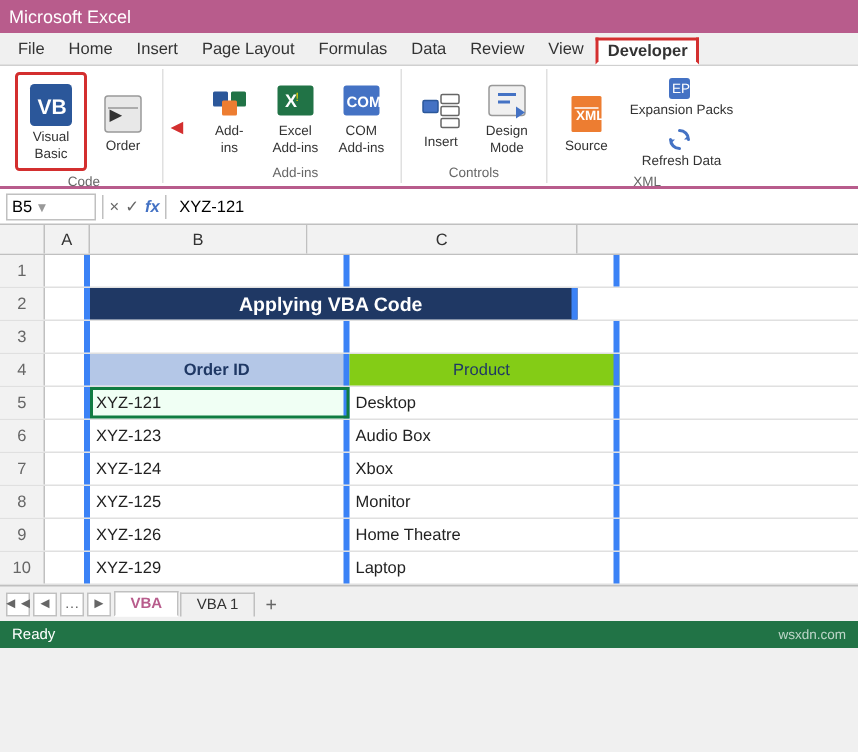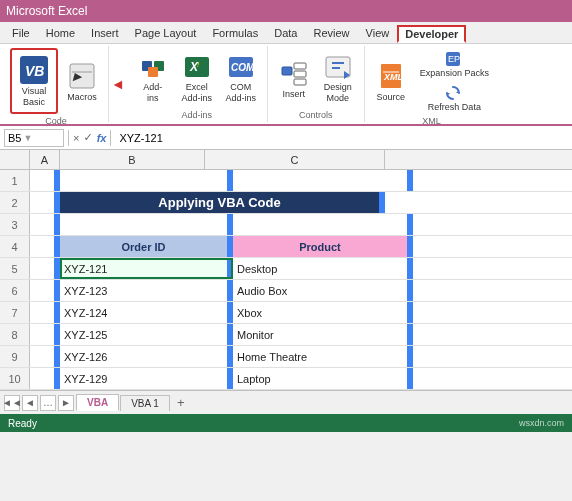--- a/index.html
+++ b/index.html
@@ -77,21 +77,20 @@
       height: 58px;
     }
 
     .ribbon-btn-large .btn-icon {
       width: 32px;
       height: 32px;
       display: flex;
       align-items: center;
       justify-content: center;
       font-size: 22px;
-      font-style: italic;
     }
     .ribbon-btn-large .btn-label {
       font-size: 9px;
       text-align: center;
       line-height: 1.2;
       color: #333;
     }
 
     .ribbon-btn-small {
       flex-direction: column;
@@ -210,21 +209,21 @@
       border-right: 1px solid #c0c0c0;
       background: #f2f2f2;
       display: flex;
       align-items: center;
       justify-content: center;
       font-size: 11px;
       color: #666;
       flex-shrink: 0;
     }
     .cell {
-      border-right: 6px solid #3b82f6;
+      border-right: 4px solid #3b82f6;
       display: flex;
       align-items: center;
       padding: 0 4px;
       font-size: 11px;
       color: #222;
     }
     .cell-a { width: 30px; }
     .cell-b { width: 173px; }
     .cell-c { width: 180px; }
 
@@ -240,23 +239,23 @@
     }
 
     
     .header-b {
       background: #b4c7e7;
       color: #1f3864;
       font-weight: bold;
       justify-content: center;
     }
     .header-c {
-      background: #f9a8d4;
+      background: #84cc16;
       color: #1f3864;
-      font-weight: bold;
+      font-weight: normal;
       justify-content: center;
     }
 
     
     .cell-active {
       outline: 2px solid #107c41;
       outline-offset: -2px;
       background: #f0fff4;
     }
 
@@ -373,21 +372,21 @@
       </div>
 
       <div class="ribbon-btn ribbon-btn-large">
         <div class="btn-icon">
           <svg width="28" height="28" viewBox="0 0 28 28">
             <rect x="2" y="2" width="24" height="24" rx="2" fill="#e8e8e8" stroke="#999" stroke-width="1"></rect>
             <text x="5" y="18" font-size="11" fill="#333" font-family="monospace">▶</text>
             <line x1="4" y1="10" x2="24" y2="10" stroke="#999" stroke-width="1"></line>
           </svg>
         </div>
-        <div class="btn-label">Macros</div>
+        <div class="btn-label">Order</div>
       </div>
     </div>
     <div class="ribbon-group-label">Code</div>
   </div>
 
   <div style="display:flex;align-items:center;padding:0 2px;">
     <span class="arrow-left">◄</span>
   </div>
 
   <div class="ribbon-group">

